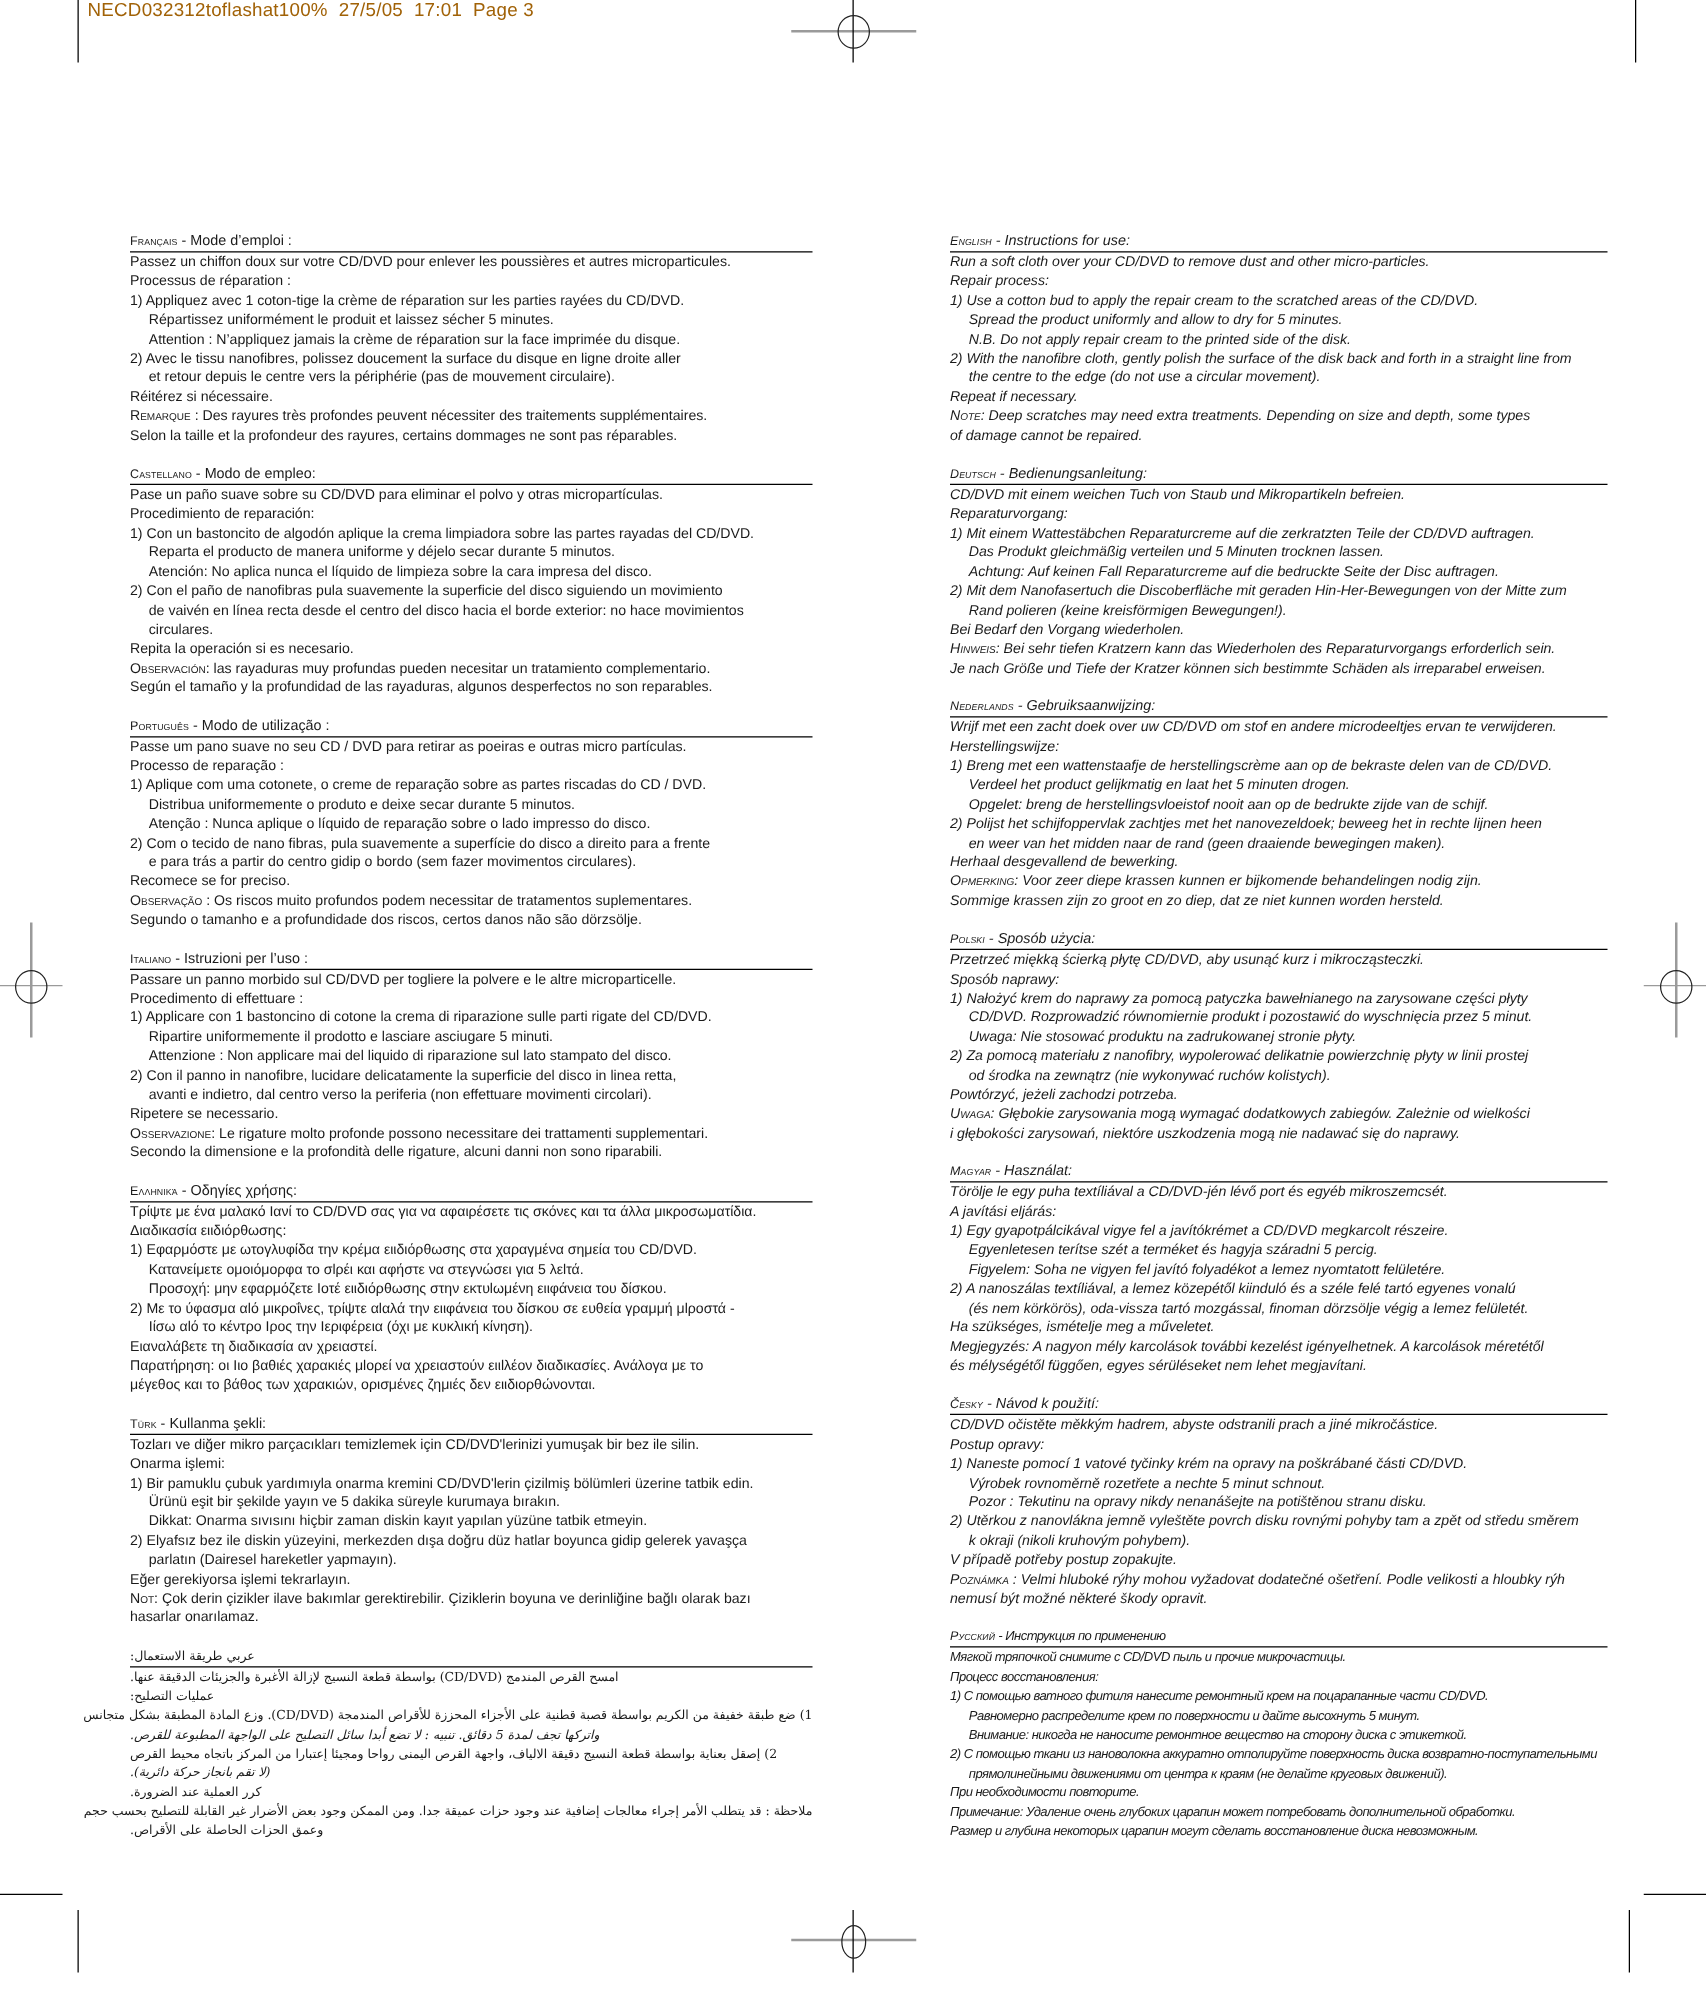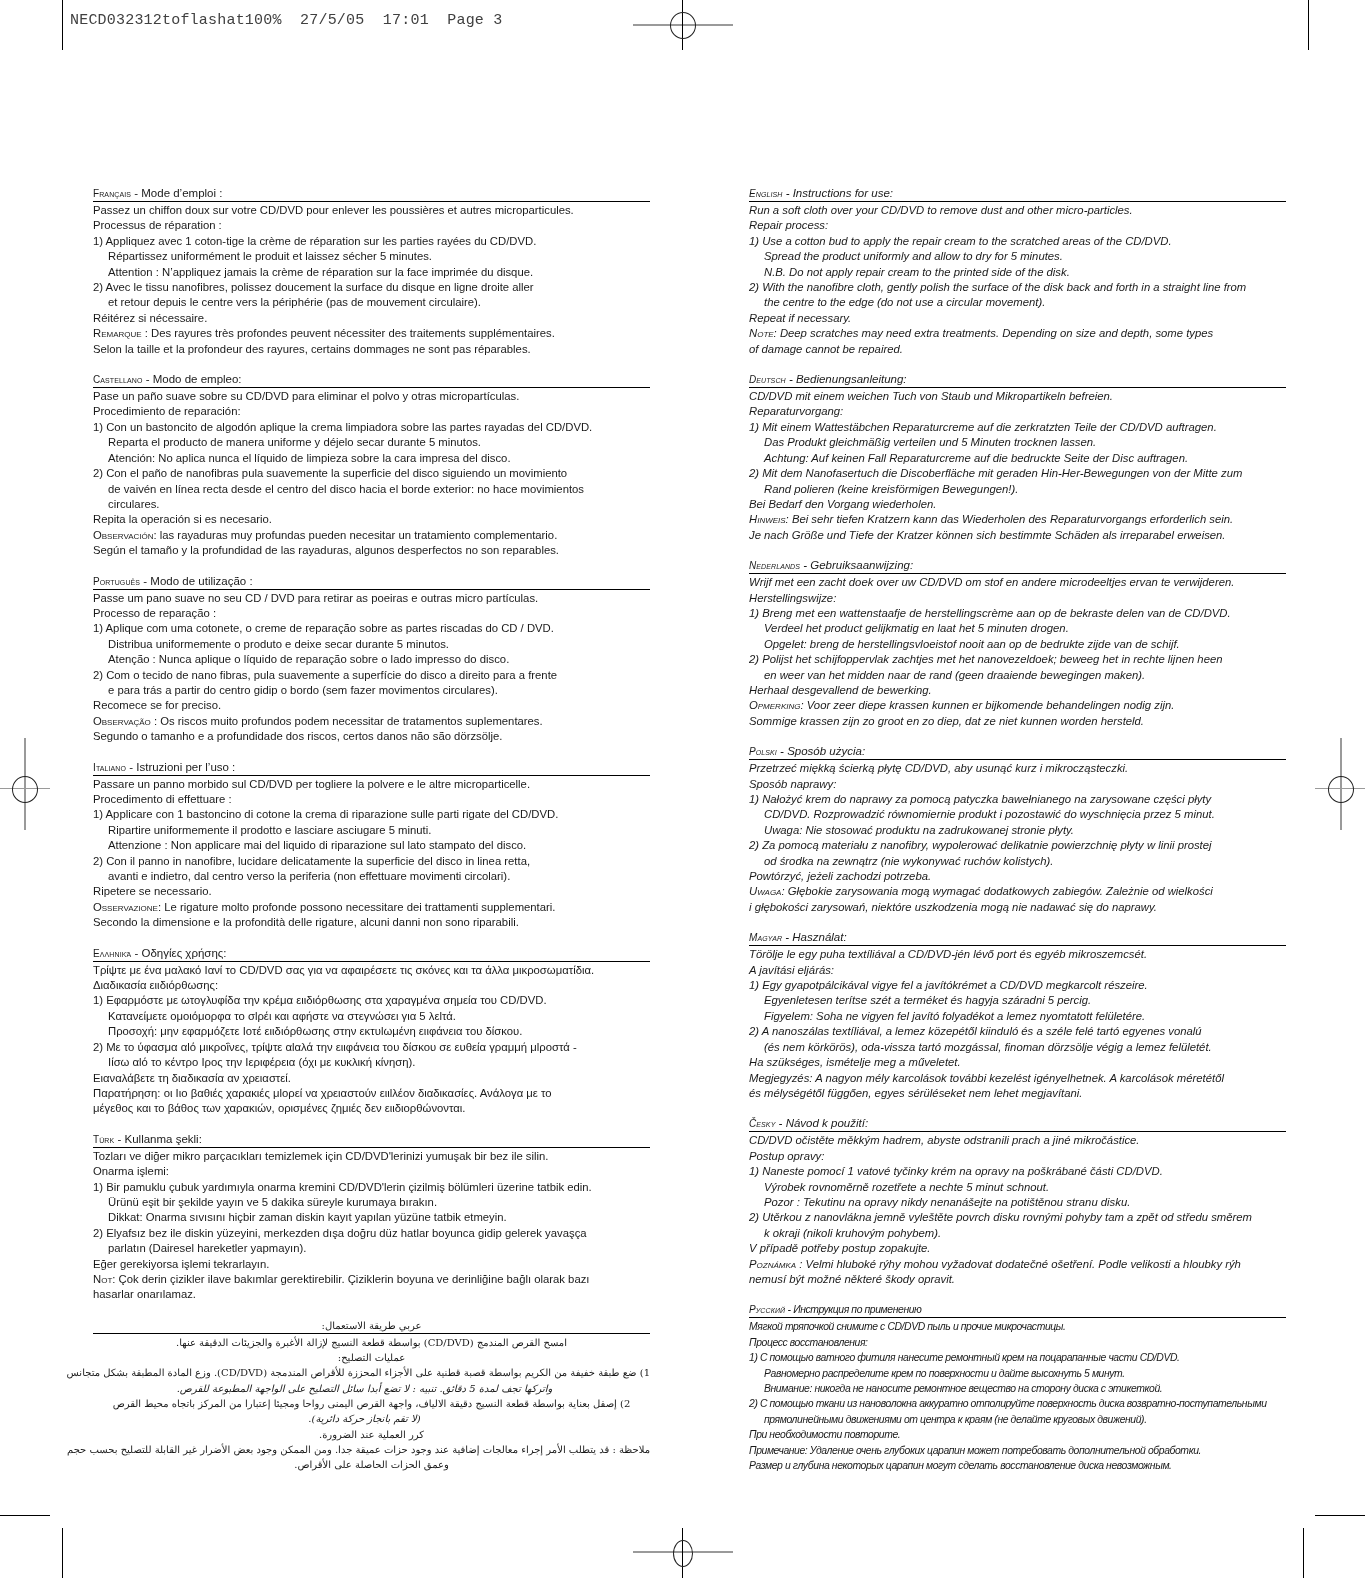--- a/index.html
+++ b/index.html
@@ -1,47 +1,47 @@
 <!DOCTYPE html>
 <html><head>
 <meta charset="utf-8">
 <style>
   html, body { margin: 0; padding: 0; background: #ffffff; }
   body {
     width: 1365px; height: 1594px; position: relative; overflow: hidden;
     font-family: "Liberation Sans", sans-serif; color: #1a1a1a;
   }
   .slug {
-    position: absolute; left: 70px; top: 12px;
-    font-family: Liberation Mono, monospace; font-size: 15px; color: #404040;
+    position: absolute; left: 70px; top: 0;
+    font-family: Liberation Sans, sans-serif; font-size: 15px; color: #a16207;
     white-space: pre; letter-spacing: 0.2px;
   }
   .mark { position: absolute; background: #000; }
   .mark.grey { background: #9a9a9a; }
   .reg {
     position: absolute; border: 1px solid #222; border-radius: 50%;
   }
   .col { position: absolute; top: 187px; }
   .col.left { left: 93px; width: 557px; }
   .col.right { left: 749px; width: 537px; font-style: italic; }
-  .section { margin-bottom: 16px; }
+  .section { margin-bottom: 16px; margin-left: 11px; }
   .sec-head {
     font-size: 11.5px; line-height: 13px; padding-bottom: 1px;
     border-bottom: 1px solid #000; margin-bottom: 1px;
   }
   .sec-head .lang {
     font-variant: small-caps; font-size: 10px; letter-spacing: 0.1px;
   }
   .line {
     font-size: 11.3px; line-height: 15.4px; white-space: nowrap;
   }
   .line.indent { padding-left: 15px; }
   .line .smc { font-variant: small-caps; }
   .section.ru .line, .section.ru .sec-head { letter-spacing: -0.4px; font-size: 10.4px; }
-  .section.ar { direction: rtl; text-align: center; font-family: "DejaVu Serif", serif; }
+  .section.ar { direction: rtl; text-align: left; font-family: "DejaVu Serif", serif; }
   .section.ar .line { font-size: 10px; line-height: 15.3px; font-family: "DejaVu Serif", serif; }
   .section.ar .sec-head { font-size: 10px; font-family: "DejaVu Serif", serif; }
   .section.ar .line.indent { padding-left: 0; padding-right: 14px; font-style: italic; }
 </style>
 </head>
 <body>
 
 <div class="slug">NECD032312toflashat100%  27/5/05  17:01  Page 3</div>
 
 <div class="mark" style="left:62px;top:0;width:1px;height:50px;"></div>

